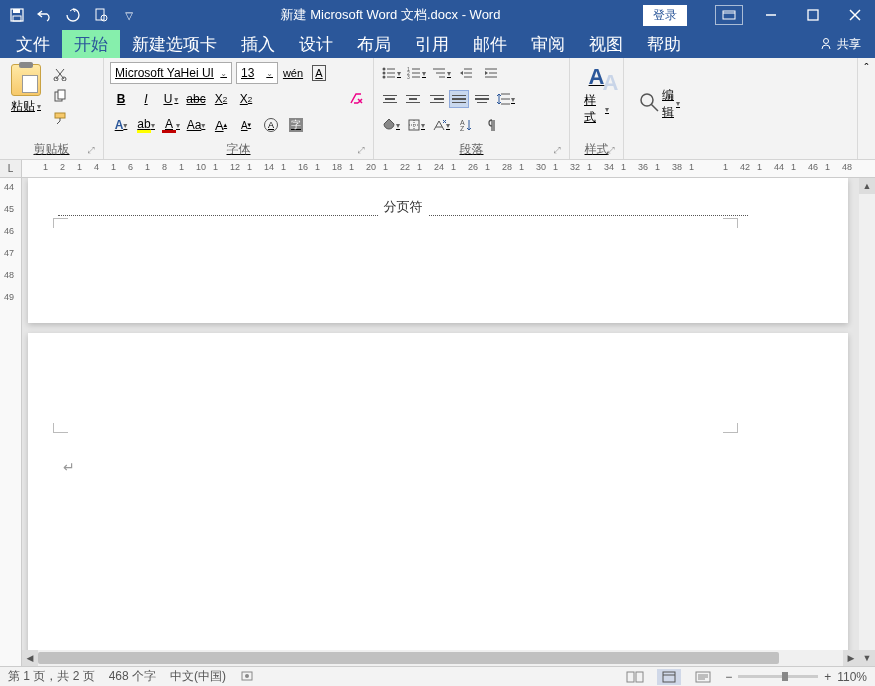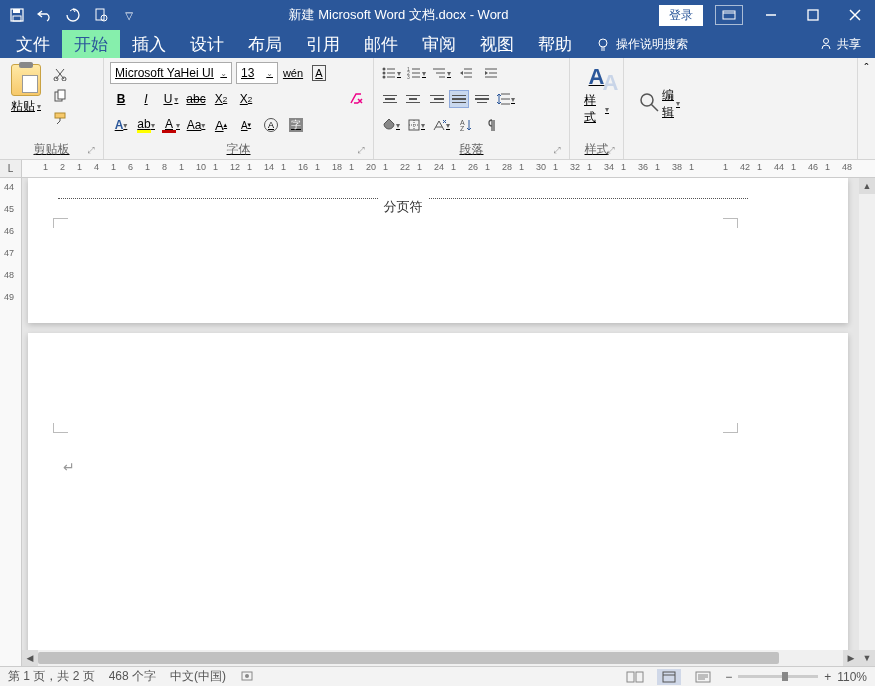--- a/index.html
+++ b/index.html
@@ -5,21 +5,21 @@
 * { margin: 0; padding: 0; box-sizing: border-box; font-family: "Microsoft YaHei", sans-serif; }
 body { width: 875px; height: 686px; background: #fff; overflow: hidden; font-size: 12px; }
 
 
 .title-bar { background: #2b579a; height: 30px; display: flex; align-items: center; color: #fff; }
 .qat { display: flex; align-items: center; padding-left: 8px; gap: 10px; }
 .qat-btn { width: 18px; height: 18px; display: flex; align-items: center; justify-content: center; cursor: pointer; }
 .title-center { flex: 1; text-align: center; font-size: 13px; }
 .window-controls { display: flex; align-items: center; gap: 2px; }
 .window-btn { width: 40px; height: 30px; display: flex; align-items: center; justify-content: center; cursor: pointer; }
-.login-btn { background: #fff; color: #2b579a; padding: 2px 10px; font-size: 12px; margin-right: 10px; }
+.login-btn { background: #fff; color: #2b579a; padding: 2px 10px; font-size: 12px; margin-right: 26px; }
 .ribbon-mode { width: 28px; height: 20px; border: 1px solid rgba(255,255,255,.6); display:flex; align-items:center; justify-content:center; margin-right:6px; font-size:10px;}
 
 
 .tabs { background: #2b579a; height: 28px; display: flex; align-items: stretch; color: #fff; padding-left: 4px; }
 .tab { padding: 0 12px; display: flex; align-items: center; cursor: pointer; font-size: 17px; }
 .tab.active { background: #86efac; color: #2b579a; }
 .tabs-spacer { flex: 1; }
 .tell-me { display: flex; align-items: center; gap: 6px; padding: 0 12px; cursor: text; }
 .share { padding: 0 14px; display: flex; align-items: center; gap: 4px; cursor: pointer; }
 
@@ -79,21 +79,21 @@
 .ruler-tick { position:absolute; top:2px; }
 
 
 .doc-scroll { position:relative; height: calc(686px - 30px - 28px - 102px - 18px - 20px); background:#e6e6e6; overflow:hidden;}
 .vruler { position:absolute; left:0; top:0; bottom:0; width:22px; background:#f9f9f9; border-right:1px solid #ccc;}
 .vruler-num { position:absolute; left:4px; font-size:9px; color:#666; transform: rotate(0deg);}
 .page { position:absolute; left:28px; background:#fff; box-shadow:0 2px 6px rgba(0,0,0,.2);}
 .page1 { top:0; width:820px; height:145px; }
 .page2 { top:155px; width:820px; height:330px; }
 .page-margin { position:absolute; border:1px solid #bbb; }
-.page-break { position:absolute; top:20px; left:30px; right:100px; display:flex; align-items:flex-start; font-size:13px; color:#333;}
+.page-break { position:absolute; top:20px; left:30px; right:100px; display:flex; align-items:flex-end; font-size:13px; color:#333;}
 .dotline { flex:1; border-top:1px dotted #555; height:0;}
 .cursor-mark { position:absolute; left:35px; top:126px; font-size:14px; color:#999;}
 .scrollbar-v { position:absolute; right:0; top:0; bottom:0; width:16px; background:#f0f0f0; display:flex; flex-direction:column; align-items:center;}
 .scroll-btn { width:16px; height:16px; background:#ddd; display:flex; align-items:center; justify-content:center; font-size:9px; color:#555; cursor:pointer;}
 .scroll-track { flex:1; position:relative; }
 .scroll-thumb { position:absolute; left:2px; right:2px; background:#c1c1c1; border-radius:2px;}
 .scrollbar-h { position:absolute; left:22px; right:16px; bottom:0; height:16px; background:#f0f0f0; display:flex; align-items:center;}
 .scroll-track-h { flex:1; position:relative; height:100%;}
 .scroll-thumb-h { position:absolute; top:2px; bottom:2px; background:#c1c1c1; border-radius:2px;}
 
@@ -166,38 +166,29 @@
           <line x1="1" y1="1" x2="11" y2="11" stroke="#fff" stroke-width="1.5"></line>
           <line x1="11" y1="1" x2="1" y2="11" stroke="#fff" stroke-width="1.5"></line>
         </svg>
       </span>
   </div>
 </div>
 
 <div class="tabs">
   <div class="tab">文件</div>
   <div class="tab active">开始</div>
+  <div class="tab">新建选项卡</div>
   <div class="tab">插入</div>
   <div class="tab">设计</div>
   <div class="tab">布局</div>
   <div class="tab">引用</div>
   <div class="tab">邮件</div>
   <div class="tab">审阅</div>
   <div class="tab">视图</div>
   <div class="tab">帮助</div>
-  <div class="tell-me">
-    <span>
-        <svg width="14" height="14" viewBox="0 0 14 14">
-          <circle cx="7" cy="6" r="4" fill="none" stroke="#fff"></circle>
-          <line x1="5" y1="11" x2="9" y2="11" stroke="#fff"></line>
-          <line x1="5" y1="13" x2="9" y2="13" stroke="#fff"></line>
-        </svg>
-      </span>
-    <span>操作说明搜索</span>
-  </div>
   <div class="tabs-spacer"></div>
   <div class="share">
     <span>
         <svg width="14" height="14" viewBox="0 0 14 14">
           <circle cx="7" cy="4" r="2.5" fill="none" stroke="#fff"></circle>
           <path d="M3 12 A4 4 0 0 1 11 12" fill="none" stroke="#fff"></path>
         </svg>
       </span>
     <span>共享</span>
   </div>

